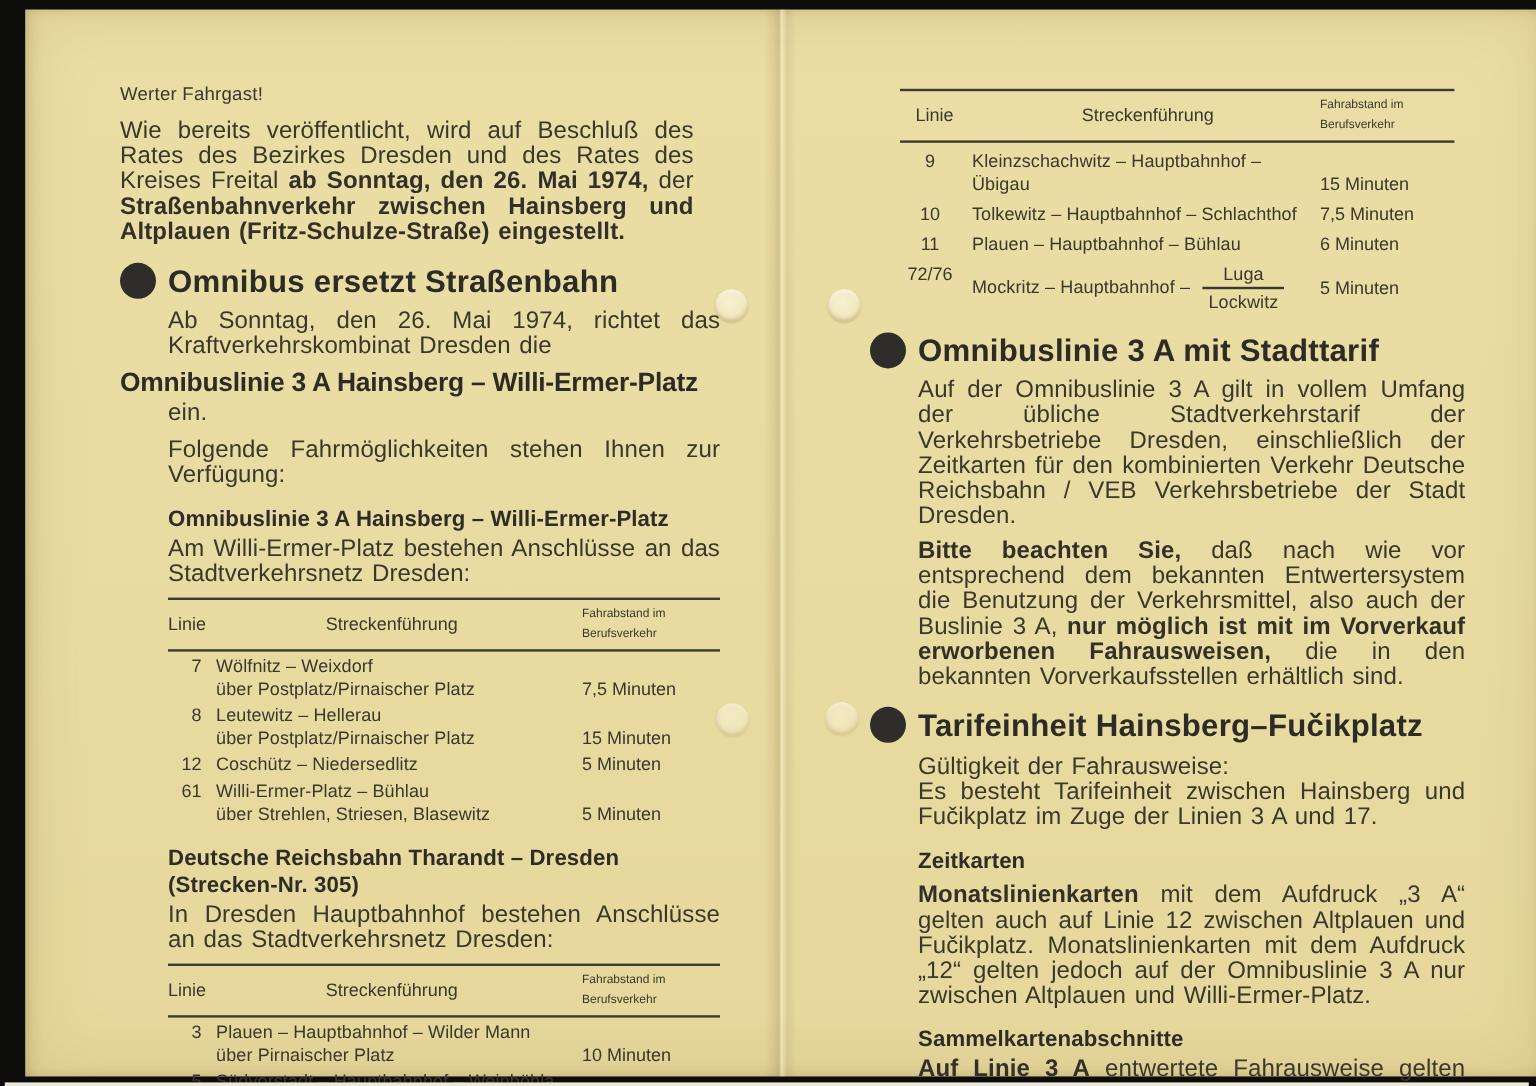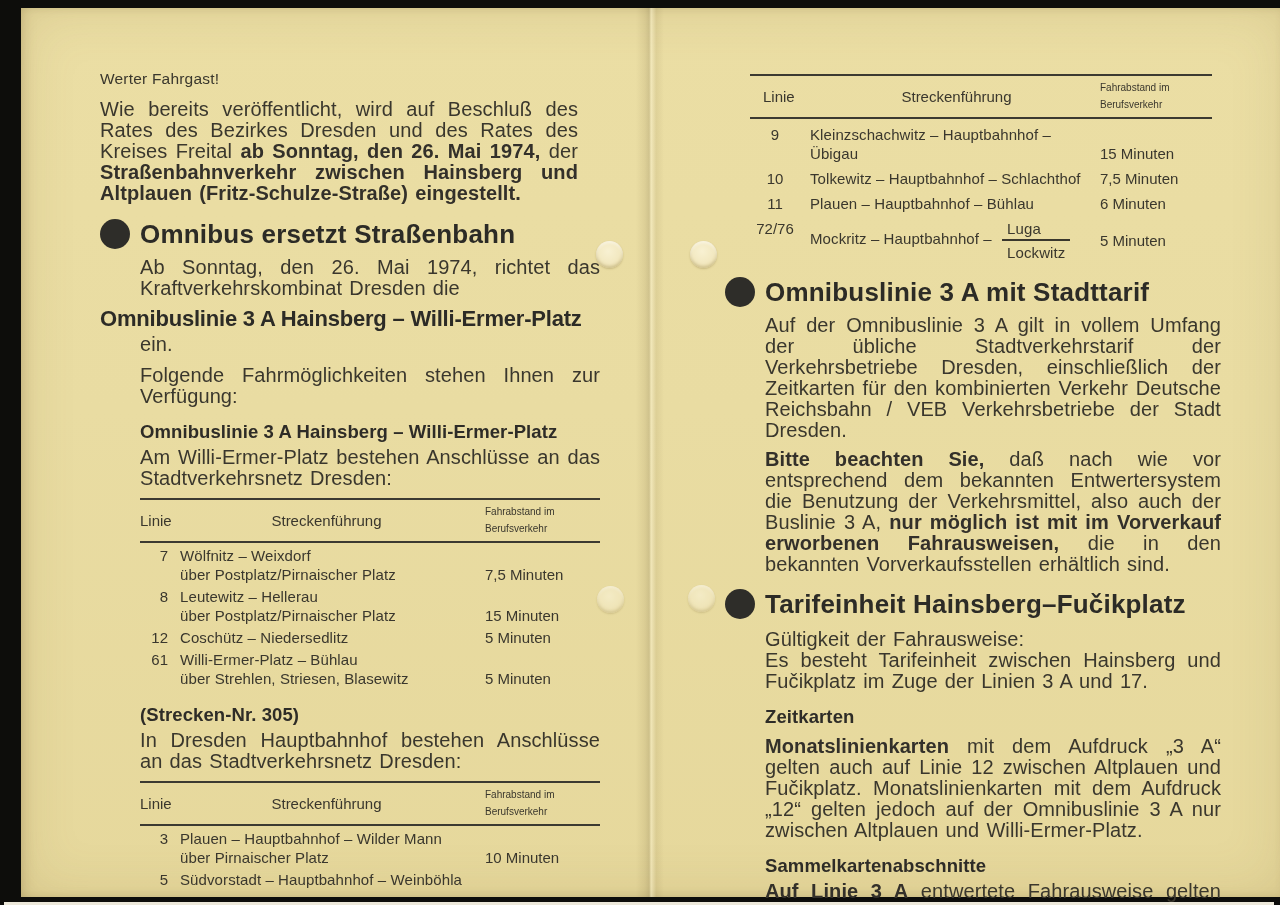--- a/index.html
+++ b/index.html
@@ -61,21 +61,21 @@
   .th { font-size:15px; }
   .th-route { text-align:center; }
   .th-head { font-size:10px; line-height:16.5px; }
   .trow { display:grid; grid-template-columns:28px 1fr 115px; column-gap:12px; margin-top:3px; }
   .t-right .trow { grid-template-columns:50px 1fr 112px; column-gap:10px; margin-top:6px; }
   .td-line { text-align:right; font-size:15px; line-height:19px; }
   .t-right .td-line { text-align:center; }
   .td-route { font-size:15px; line-height:19px; letter-spacing:.1px; }
   .td-time { text-align:left; font-size:15px; line-height:19px; align-self:end; white-space:nowrap; }
   .td-time.vmid { align-self:center; }
-  .frac { display:inline-block; text-align:left; vertical-align:middle; margin-left:6px; }
+  .frac { display:inline-block; text-align:center; vertical-align:middle; margin-left:6px; }
   .frac .ftop { display:block; border-bottom:2px solid #3a372d; padding:0 5px 1px; }
   .frac .fbot { display:block; padding:2px 5px 0; }
 
   .table-r { margin-left:25px; width:462px; margin-top:0; }
   .table-r .thead { padding-left:13px; }
 
   .mt8  { margin-top:8px; }
   .mt10 { margin-top:10px; }
   .mt14 { margin-top:14px; }
   .mt16 { margin-top:16px; }
@@ -140,20 +140,21 @@
         <div class="td-line">61</div>
         <div class="td-route">
           <div>Willi-Ermer-Platz – Bühlau</div>
           <div>über Strehlen, Striesen, Blasewitz</div>
         </div>
         <div class="td-time">5 Minuten</div>
       </div>
     </div>
 
     <h3 class="sub indent mt16">
+      <span style="display:block">Deutsche Reichsbahn Tharandt – Dresden</span>
       <span style="display:block">(Strecken-Nr. 305)</span>
     </h3>
     <p class="txt indent sub-note">In Dresden Hauptbahnhof bestehen Anschlüsse an das Stadtverkehrsnetz Dresden:</p>
 
     <div class="table">
       <div class="thead">
         <div class="th">Linie</div>
         <div class="th th-route">Streckenführung</div>
         <div class="th th-head">Fahrabstand im Berufsverkehr</div>
       </div>

